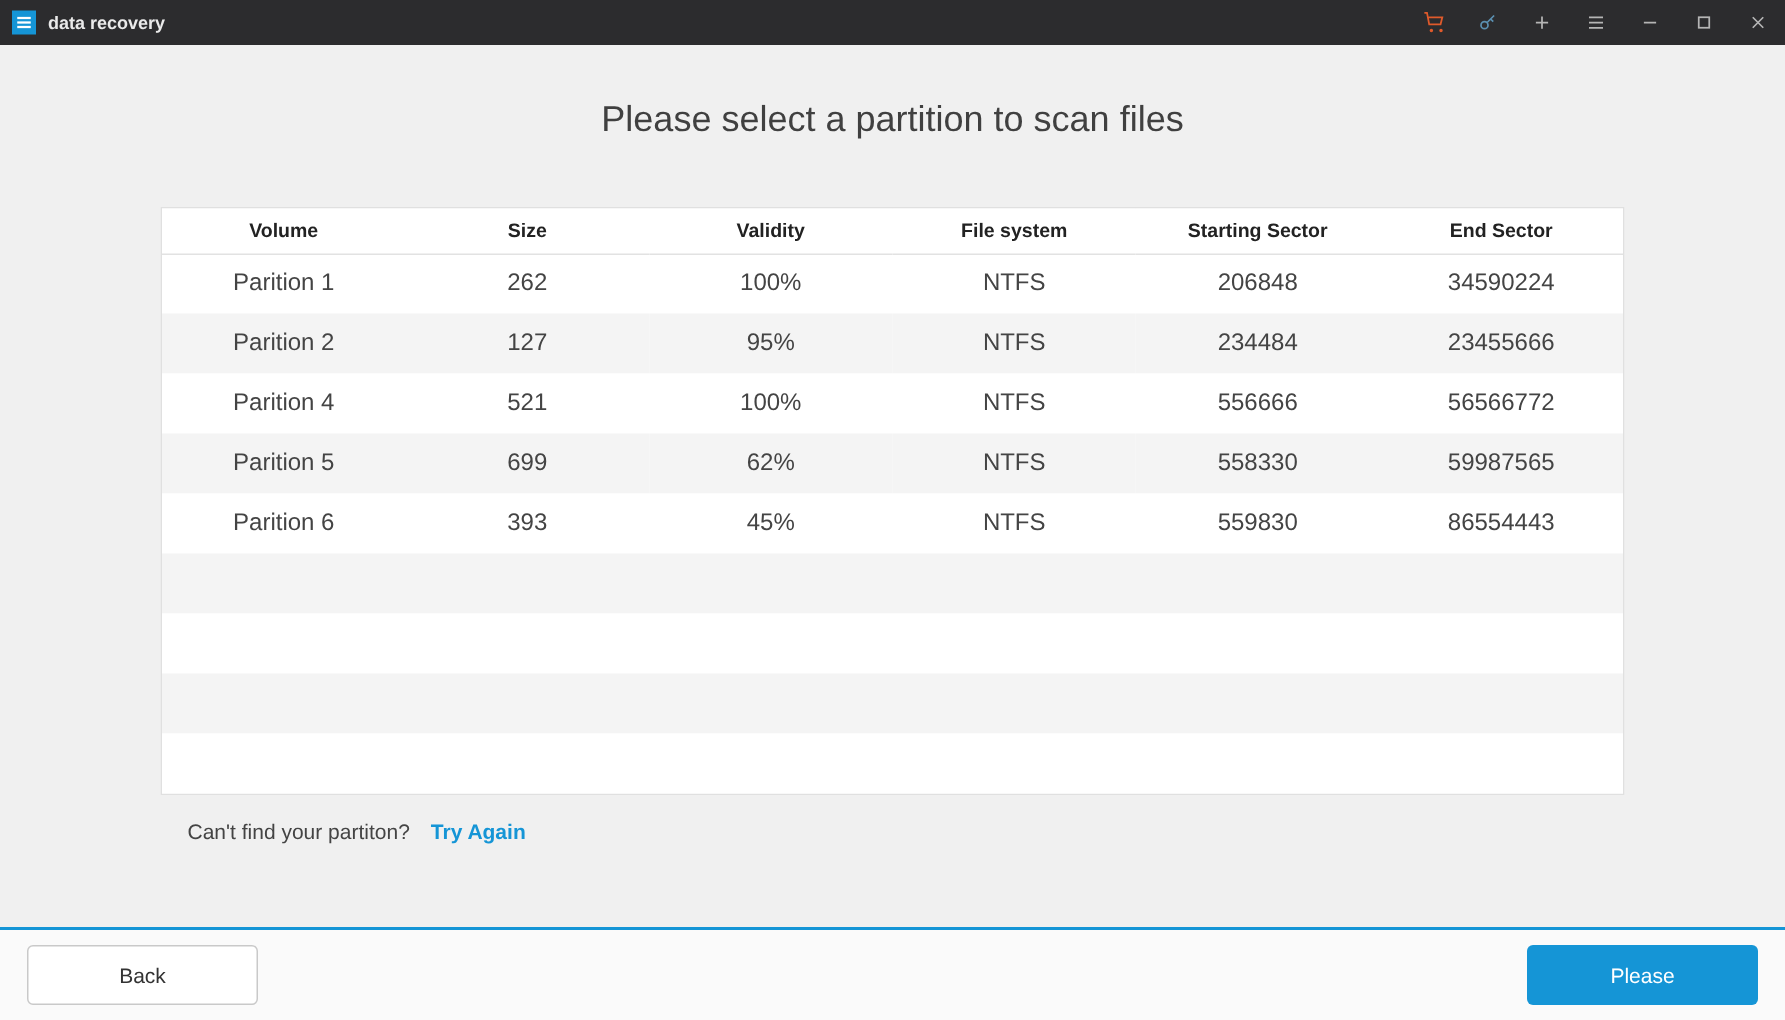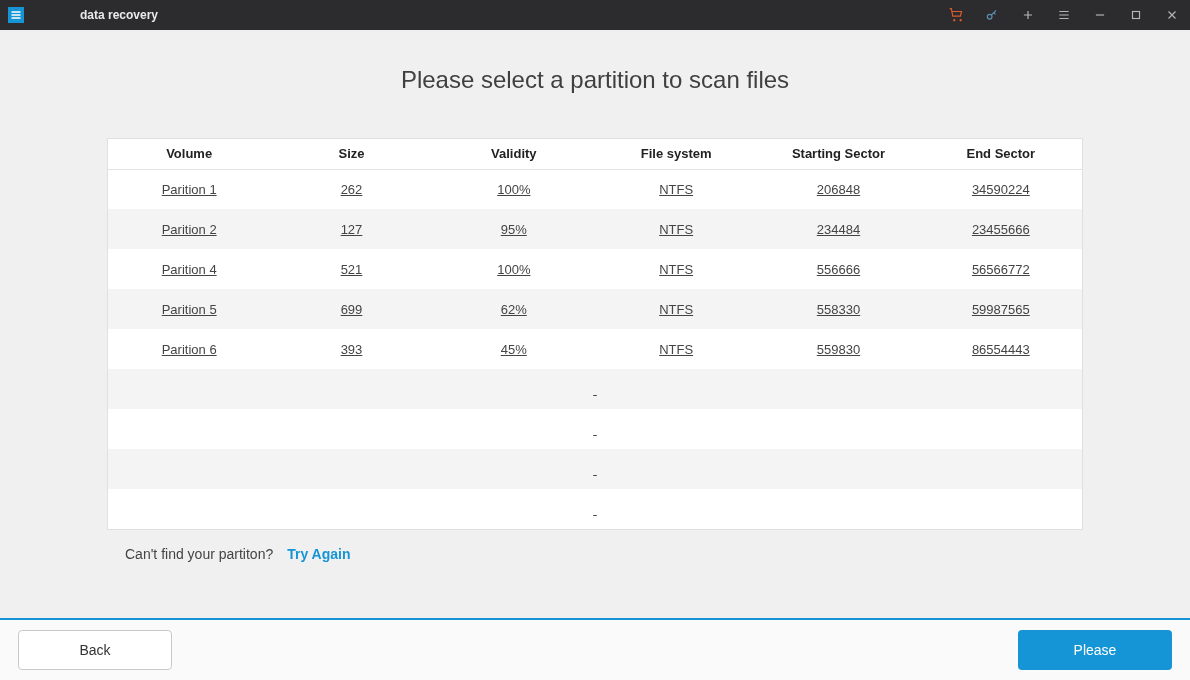--- a/index.html
+++ b/index.html
@@ -30,21 +30,20 @@
       background: #1595d6;
       display: inline-flex;
       align-items: center;
       justify-content: center;
     }
     .logo-icon svg { width: 12px; height: 12px; }
     .app-title {
       font-size: 12px;
       font-weight: 600;
       color: #eaeaea;
-      margin-left: 48px;
     }
     .titlebar-right {
       display: flex;
       align-items: center;
       height: 100%;
     }
     .tb-btn {
       width: 36px;
       height: 30px;
       display: flex;
@@ -88,24 +87,23 @@
       background: #fff;
       border-bottom: 1px solid #e2e2e2;
       text-align: center;
     }
     tbody tr {
       height: 40px;
     }
     tbody tr:nth-child(odd) { background: #fff; }
     tbody tr:nth-child(even) { background: #f4f4f4; }
     tbody td {
-      font-size: 13px;
+      font-size: 16px;
       color: #444;
       text-align: center;
-      text-decoration: underline;
     }
     tbody tr.empty-row { cursor: default; }
 
     .hint-row {
       width: 940px;
       margin: 16px auto 0 auto;
       display: flex;
       align-items: flex-end;
       gap: 14px;
       font-size: 14px;

